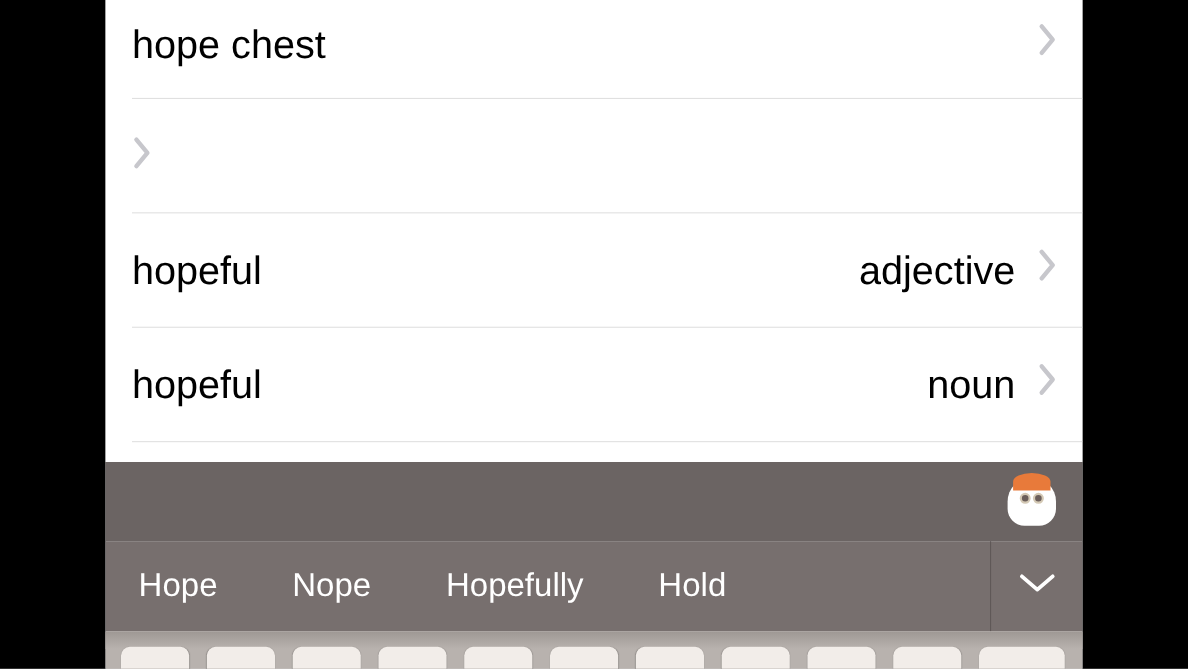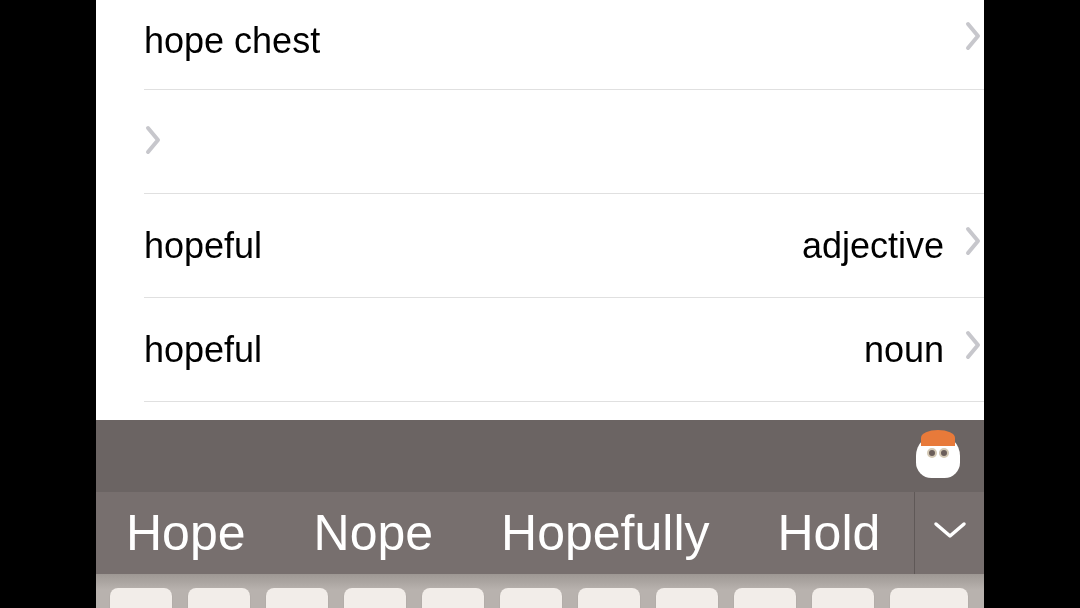--- a/index.html
+++ b/index.html
@@ -29,22 +29,22 @@
       flex: 1;
       background: #fff;
       overflow: hidden;
     }
     .list-row {
       display: flex;
       align-items: center;
       justify-content: space-between;
       height: 104px;
       border-bottom: 1px solid #e0e0e0;
-      margin-left: 48px;
-      padding-right: 0;
+      margin-left: 24px;
+      padding-right: 21px;
       cursor: pointer;
     }
     .list-row:first-child {
       height: 90px;
       align-items: flex-start;
       padding-top: 20px;
     }
     .word-label {
       font-size: 36px;
       font-weight: 400;
@@ -105,21 +105,21 @@
       border: 2px solid #d4c9b5;
     }
     .suggestions-bar {
       height: 82px;
       background: #776f6e;
       display: flex;
       align-items: center;
     }
     .suggestion-item {
       color: #fff;
-      font-size: 50px;
+      font-size: 30px;
       font-weight: 400;
       padding: 0 34px;
       cursor: pointer;
       white-space: nowrap;
     }
     .suggestion-item:first-child {
       padding-left: 30px;
     }
     .collapse-cell {
       width: 84px;

